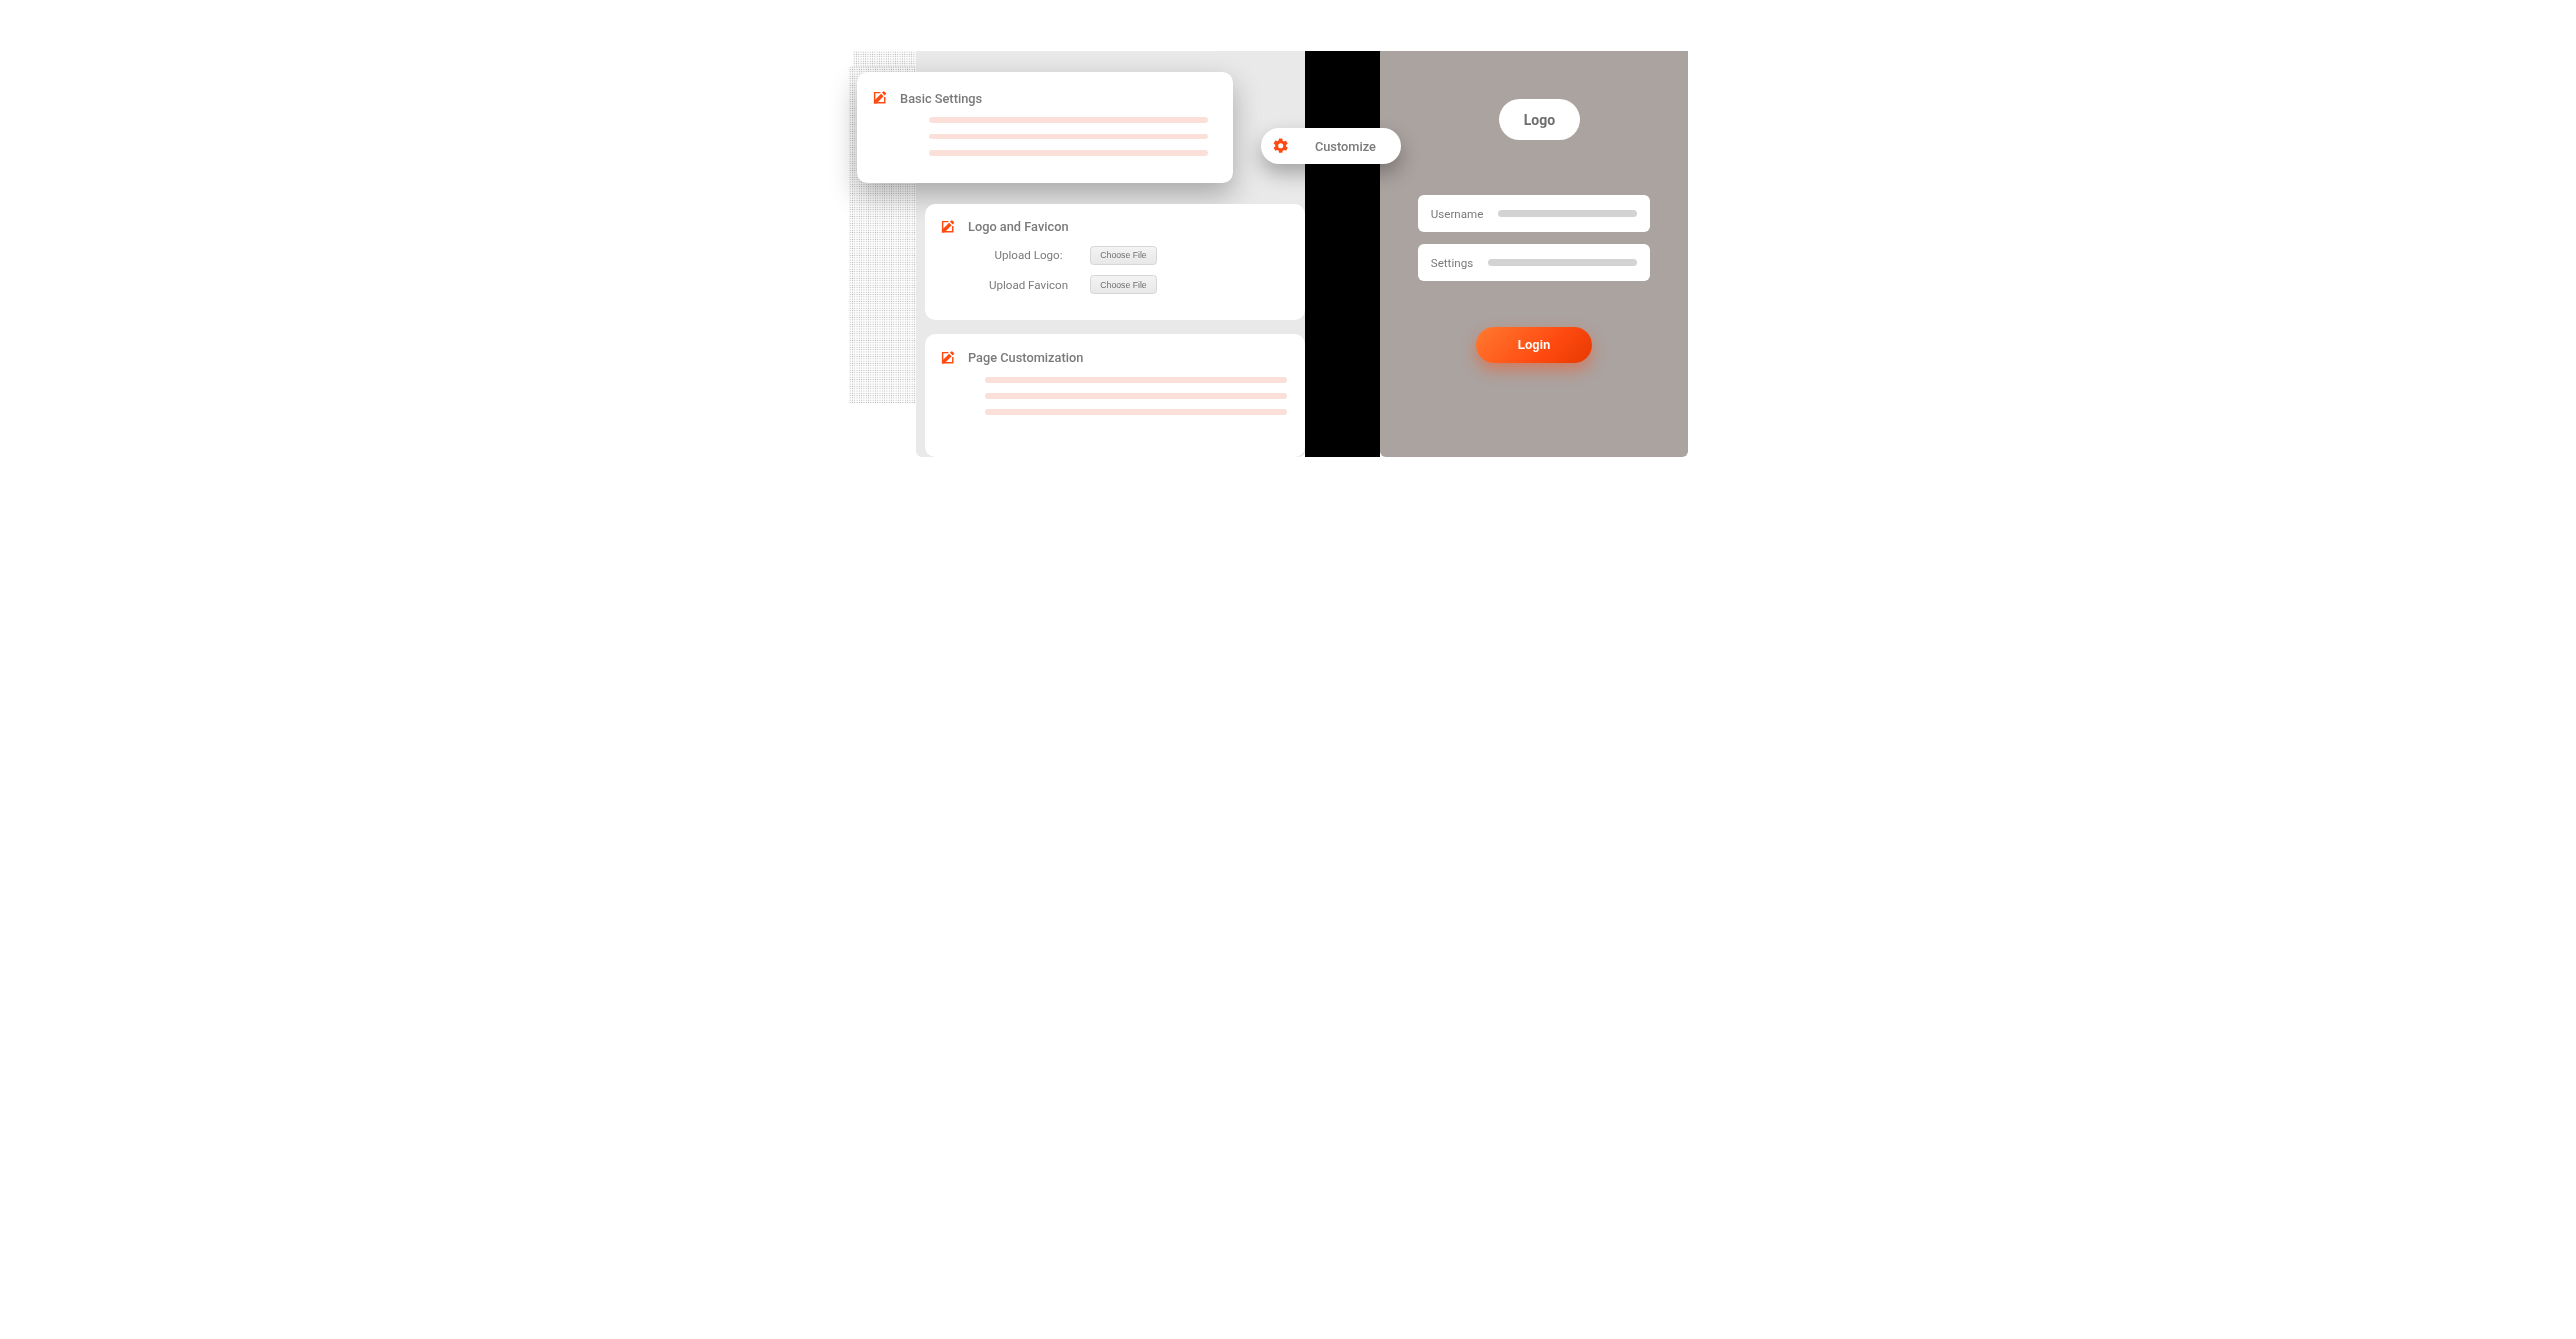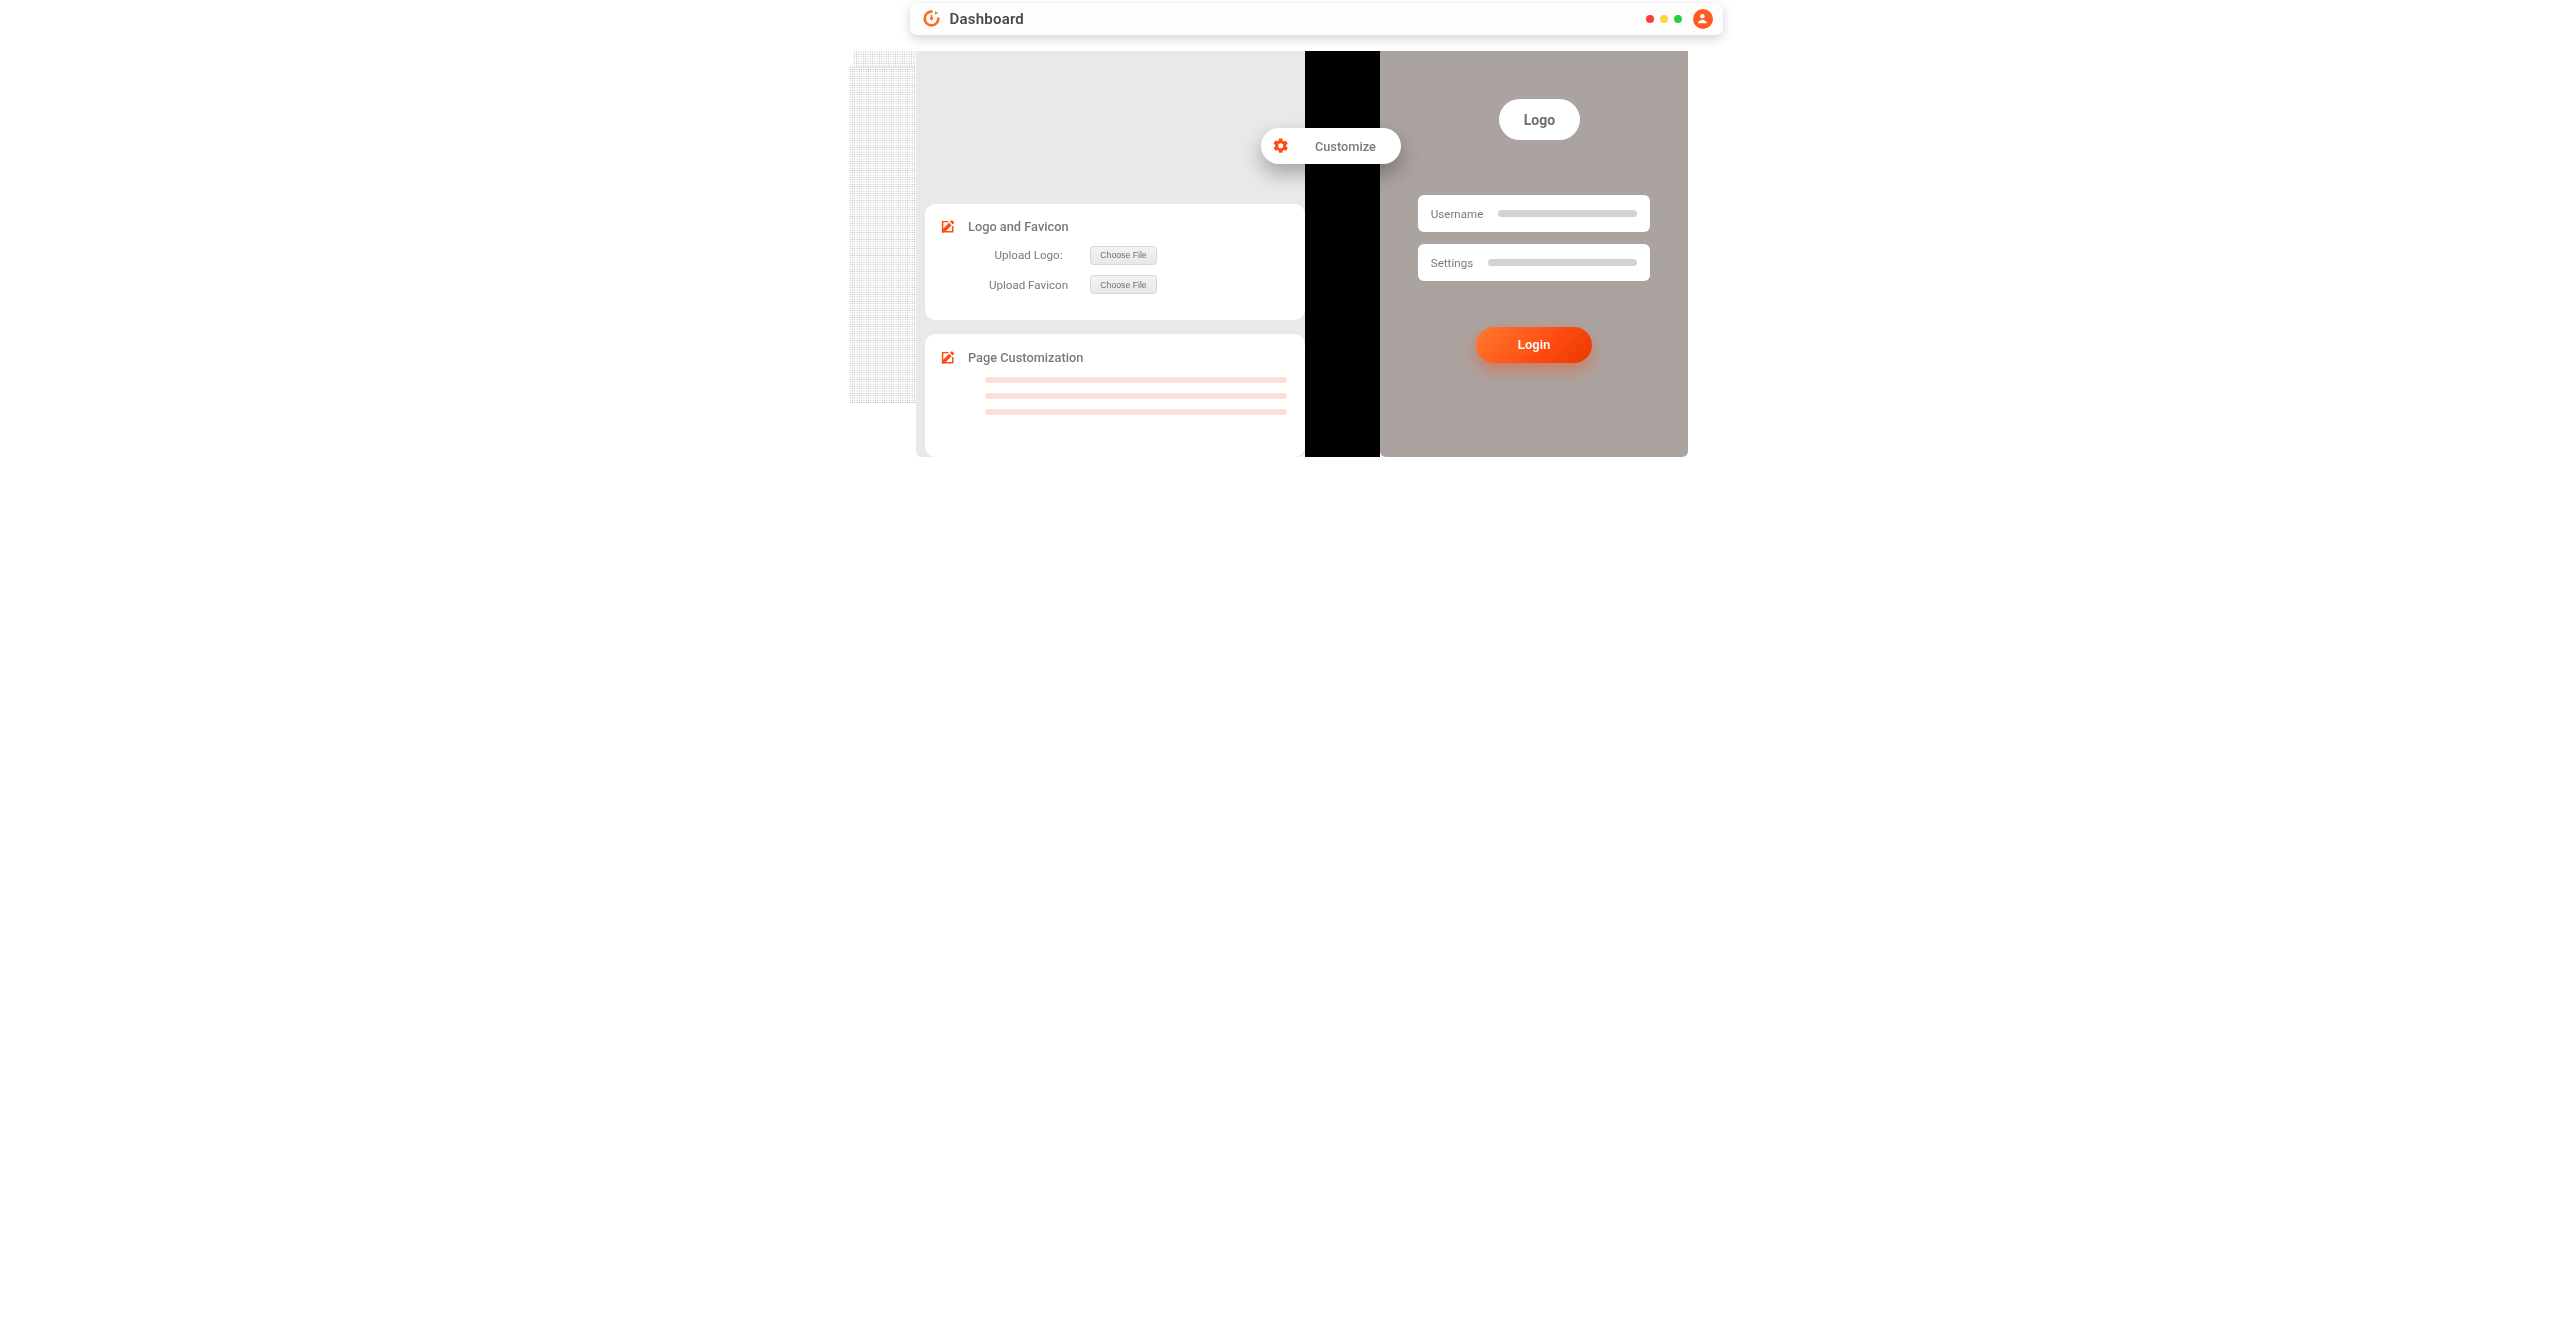--- a/index.html
+++ b/index.html
@@ -184,44 +184,38 @@
 
 <div class="stage">
 
   <div class="grain-top"></div>
   <div class="grain-left"></div>
 
   <div class="left-backdrop"></div>
   <div class="black-block"></div>
   <div class="right-backdrop"></div>
 
-  <div class="window-bar">
-    <div class="brand-logo">
-      <svg viewBox="0 0 40 40">
-        <path d="M20 7 a13 13 0 1 0 13 13" fill="none" stroke="#ff6a1f" stroke-width="5" stroke-linecap="round"></path>
-        <path d="M27 6 l6 4 -7 3 z" fill="#6fbf2e"></path>
-        <circle cx="20" cy="20" r="3.2" fill="#ff6a1f"></circle>
-        <rect x="18.6" y="12.5" width="2.8" height="6" rx="1.4" fill="#ff6a1f"></rect>
-      </svg>
-    </div>
-    <div class="window-title">Dashboard</div>
-    <div class="spacer"></div>
-    <div class="dots">
-      <div class="dot red"></div>
-      <div class="dot yellow"></div>
-      <div class="dot green"></div>
-    </div>
-    <div class="avatar">
-      <svg viewBox="0 0 24 24" fill="#ffffff">
-          <circle cx="12" cy="8" r="4.2"></circle>
-          <path d="M3.5 21c1.2-4.4 5-6.6 8.5-6.6s7.3 2.2 8.5 6.6z"></path>
-        </svg>
-    </div>
-  </div>
-
+
+  <div class="card basic">
+    <div class="card-header">
+      <span class="edit-icn">
+        <svg viewBox="0 0 24 24" fill="currentColor">
+            <path d="M4 16.5V20h3.5l9.9-9.9-3.5-3.5L4 16.5zM20.7 7.04a1 1 0 0 0 0-1.41l-2.34-2.34a1 1 0 0 0-1.41 0l-1.83 1.83 3.75 3.75 1.83-1.83z"></path>
+            <path d="M3 3h10v2H5v14h14v-8h2v10H3z" opacity=".0"></path>
+            <path d="M4 4h9v2H6v12h12v-7h2v9H4z"></path>
+          </svg>
+      </span>
+      <div class="card-title">Basic Settings</div>
+    </div>
+    <div class="skeleton-lines">
+      <div class="sk w1"></div>
+      <div class="sk w2"></div>
+      <div class="sk w3"></div>
+    </div>
+  </div>
 
   <div class="card logo-favicon">
     <div class="card-header">
       <span class="edit-icn">
         <svg viewBox="0 0 24 24" fill="currentColor">
             <path d="M4 16.5V20h3.5l9.9-9.9-3.5-3.5L4 16.5zM20.7 7.04a1 1 0 0 0 0-1.41l-2.34-2.34a1 1 0 0 0-1.41 0l-1.83 1.83 3.75 3.75 1.83-1.83z"></path>
             <path d="M4 4h9v2H6v12h12v-7h2v9H4z"></path>
           </svg>
       </span>
       <div class="card-title">Logo and Favicon</div>

